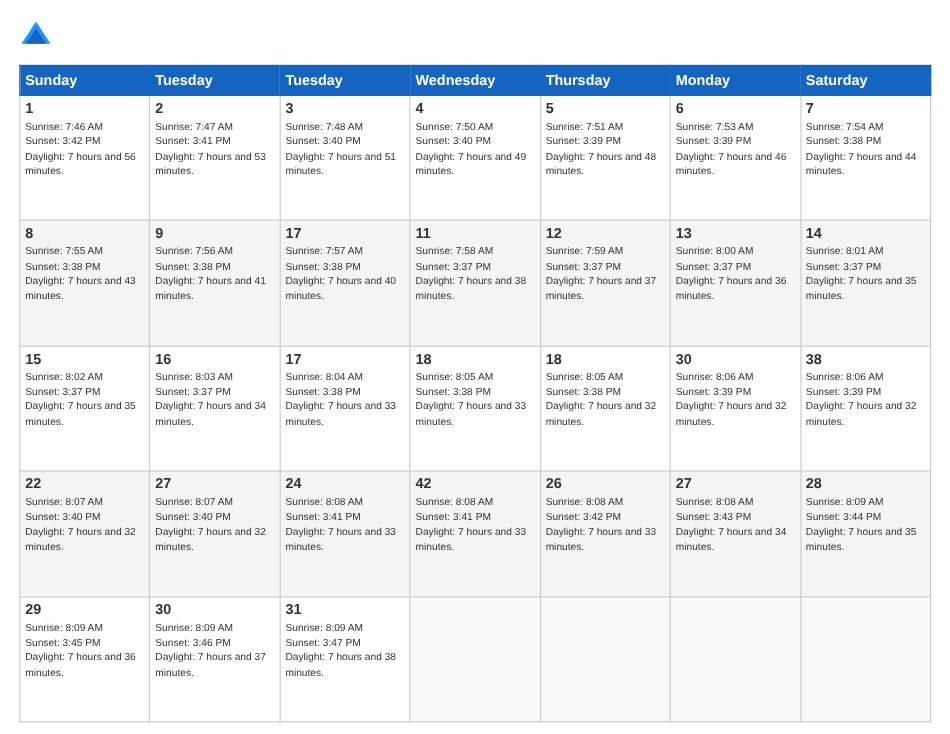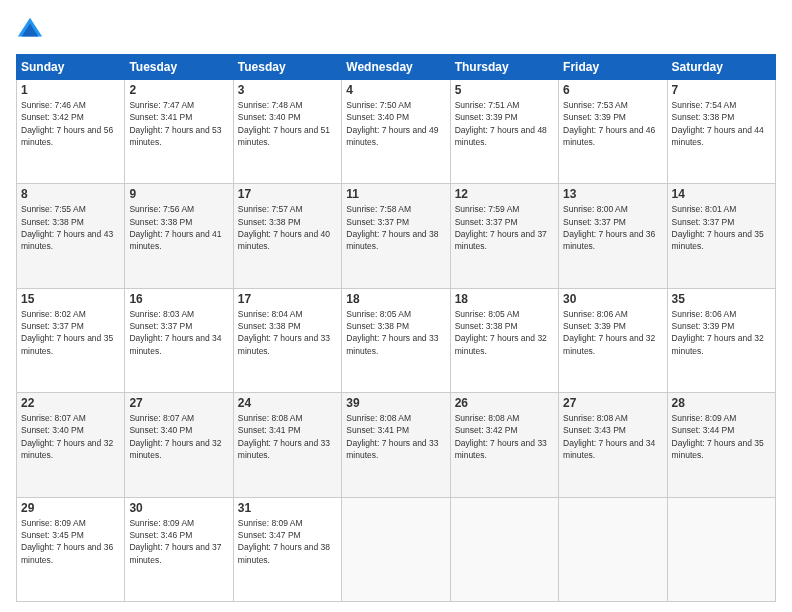--- a/index.html
+++ b/index.html
@@ -125,21 +125,21 @@
   </div>
 
   <table class="calendar">
     <thead>
       <tr>
       <th>Sunday</th>
           <th>Tuesday</th>
           <th>Tuesday</th>
           <th>Wednesday</th>
           <th>Thursday</th>
-          <th>Friday</th>
+          <th>Monday</th>
           <th>Saturday</th>
         </tr>
     </thead>
     <tbody id="calendar-body">
     <tr>
           <td>
         <span class="day-num">1</span>
         <span class="cell-info">Sunrise: 7:46 AM<br>Sunset: 3:42 PM<br>Daylight: 7 hours and 56 minutes.</span>
       </td>
           <td>
@@ -216,39 +216,39 @@
       </td>
           <td>
         <span class="day-num">18</span>
         <span class="cell-info">Sunrise: 8:05 AM<br>Sunset: 3:38 PM<br>Daylight: 7 hours and 32 minutes.</span>
       </td>
           <td>
         <span class="day-num">30</span>
         <span class="cell-info">Sunrise: 8:06 AM<br>Sunset: 3:39 PM<br>Daylight: 7 hours and 32 minutes.</span>
       </td>
           <td>
-        <span class="day-num">35</span>
+        <span class="day-num">38</span>
         <span class="cell-info">Sunrise: 8:06 AM<br>Sunset: 3:39 PM<br>Daylight: 7 hours and 32 minutes.</span>
       </td>
         </tr>
         <tr>
           <td>
         <span class="day-num">22</span>
         <span class="cell-info">Sunrise: 8:07 AM<br>Sunset: 3:40 PM<br>Daylight: 7 hours and 32 minutes.</span>
       </td>
           <td>
         <span class="day-num">27</span>
         <span class="cell-info">Sunrise: 8:07 AM<br>Sunset: 3:40 PM<br>Daylight: 7 hours and 32 minutes.</span>
       </td>
           <td>
         <span class="day-num">24</span>
         <span class="cell-info">Sunrise: 8:08 AM<br>Sunset: 3:41 PM<br>Daylight: 7 hours and 33 minutes.</span>
       </td>
           <td>
-        <span class="day-num">39</span>
+        <span class="day-num">42</span>
         <span class="cell-info">Sunrise: 8:08 AM<br>Sunset: 3:41 PM<br>Daylight: 7 hours and 33 minutes.</span>
       </td>
           <td>
         <span class="day-num">26</span>
         <span class="cell-info">Sunrise: 8:08 AM<br>Sunset: 3:42 PM<br>Daylight: 7 hours and 33 minutes.</span>
       </td>
           <td>
         <span class="day-num">27</span>
         <span class="cell-info">Sunrise: 8:08 AM<br>Sunset: 3:43 PM<br>Daylight: 7 hours and 34 minutes.</span>
       </td>

